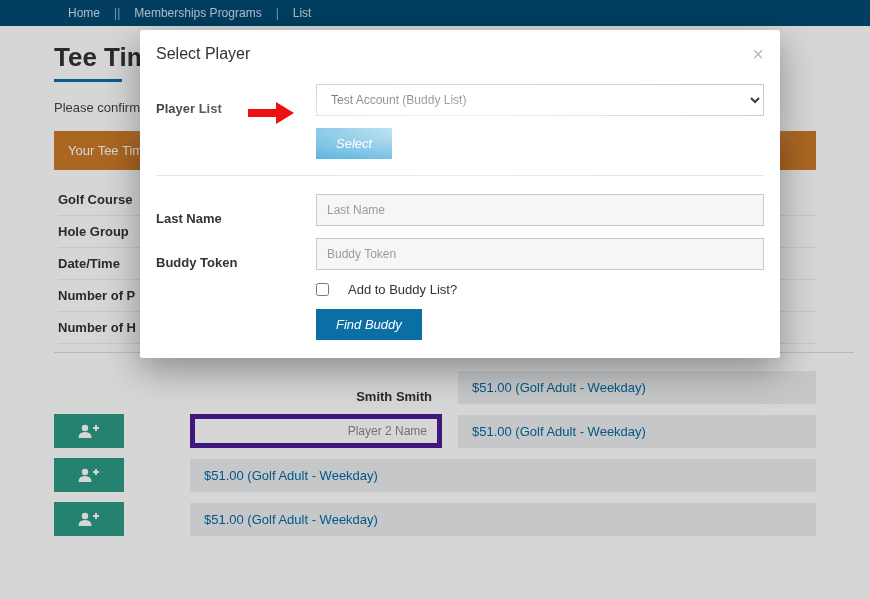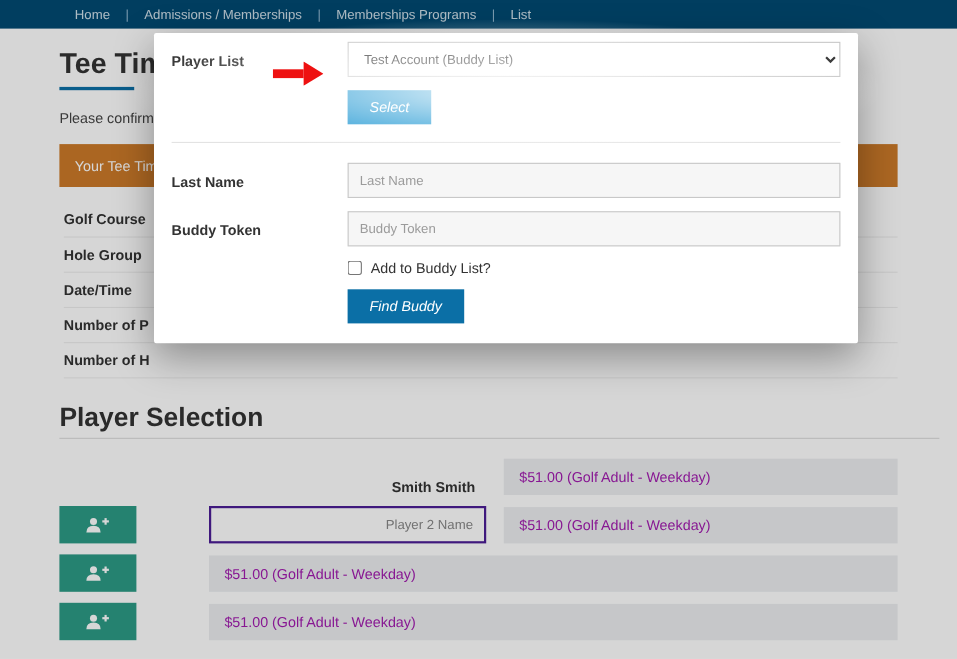--- a/index.html
+++ b/index.html
@@ -93,33 +93,33 @@
     text-align: right;
     padding-right: 10px;
     margin-right: 16px;
     font-size: 13px;
     font-weight: 700;
     color: #333;
   }
   .name-col input {
     width: 252px;
     height: 34px;
-    border: 2px solid #4c1d95;
+    border: 5px solid #4c1d95;
     padding: 0 10px;
     text-align: right;
     font-size: 12px;
     color: #333;
   }
   .name-col input::placeholder { color: #888; }
   .price-col {
     flex: 1;
     background: #eceef0;
     padding: 9px 14px;
     font-size: 13px;
-    color: #a21caf;
+    color: #0369a1;
   }
   
   .backdrop {
     position: absolute;
     inset: 0;
     background: rgba(0,0,0,0.16);
   }
   .modal {
     position: absolute;
     left: 140px;
@@ -138,21 +138,21 @@
   .modal-title { font-size: 16px; color: #333; }
   .close-x {
     font-size: 20px;
     color: #bbb;
     cursor: pointer;
     line-height: 1;
   }
   .modal-body { padding: 8px 16px 18px 16px; position: relative; }
   .form-row {
     display: flex;
-    align-items: center;
+    align-items: flex-end;
     margin-bottom: 12px;
   }
   .form-label {
     width: 160px;
     font-size: 13px;
     font-weight: 700;
     color: #333;
     padding-top: 2px;
   }
   .form-control {
@@ -183,21 +183,21 @@
   }
   .btn-blue { background: #0d8fcf; }
   .btn-dblue { background: #0b6fa6; }
   .row-offset {
     padding-left: 160px;
     margin-bottom: 12px;
   }
   .checkbox-row {
     display: flex;
     align-items: center;
-    gap: 8px;
+    gap: 19px;
     font-size: 13px;
     color: #333;
   }
   .divider {
     height: 1px;
     background: #e3e3e3;
     margin: 16px 0 18px 0;
   }
   .highlight-glow {
     position: absolute;
@@ -214,21 +214,20 @@
     top: 26px;
     pointer-events: none;
   }
 </style>
 </head>
 <body>
 
 <div class="topbar">
   <span class="nav-item">Home</span>
   <span class="sep">|</span>
-  <span class="nav-item">Admissions / Memberships</span>
   <span class="sep">|</span>
   <span class="nav-item">Memberships Programs</span>
   <span class="sep">|</span>
   <span class="nav-item">List</span>
 </div>
 
 <div class="page">
   <h1 class="page-title">Tee Tim</h1>
   <div class="underline"></div>
   <div class="confirm-line">Please confirm</div>
@@ -236,21 +235,20 @@
   <div class="orange-bar">Your Tee Tim</div>
 
   <div class="details-list">
     <div class="detail-row">Golf Course</div>
     <div class="detail-row">Hole Group</div>
     <div class="detail-row">Date/Time</div>
     <div class="detail-row">Number of P</div>
     <div class="detail-row">Number of H</div>
   </div>
 
-  <h2 class="section-title">Player Selection</h2>
   <div class="underline2"></div>
 
   <div class="player-row">
     <div class="spacer-btn"></div>
     <div class="name-col">Smith Smith</div>
     <div class="price-col">$51.00 (Golf Adult - Weekday)</div>
   </div>
 
   <div class="player-row">
     <div class="add-btn">
@@ -288,20 +286,24 @@
         <rect x="17" y="2" width="2" height="6" fill="#fff"></rect>
       </svg>
     </div>
     <div class="price-col">$51.00 (Golf Adult - Weekday)</div>
   </div>
 </div>
 
 <div class="backdrop"></div>
 
 <div class="modal">
+  <div class="modal-head">
+    <div class="modal-title">Select Player</div>
+    <div class="close-x">×</div>
+  </div>
   <div class="modal-body">
     <div class="highlight-glow"></div>
 
     <div class="form-row">
       <div class="form-label">Player List</div>
       <div class="form-control">
         <select>
           <option>Test Account (Buddy List)</option>
         </select>
       </div>

